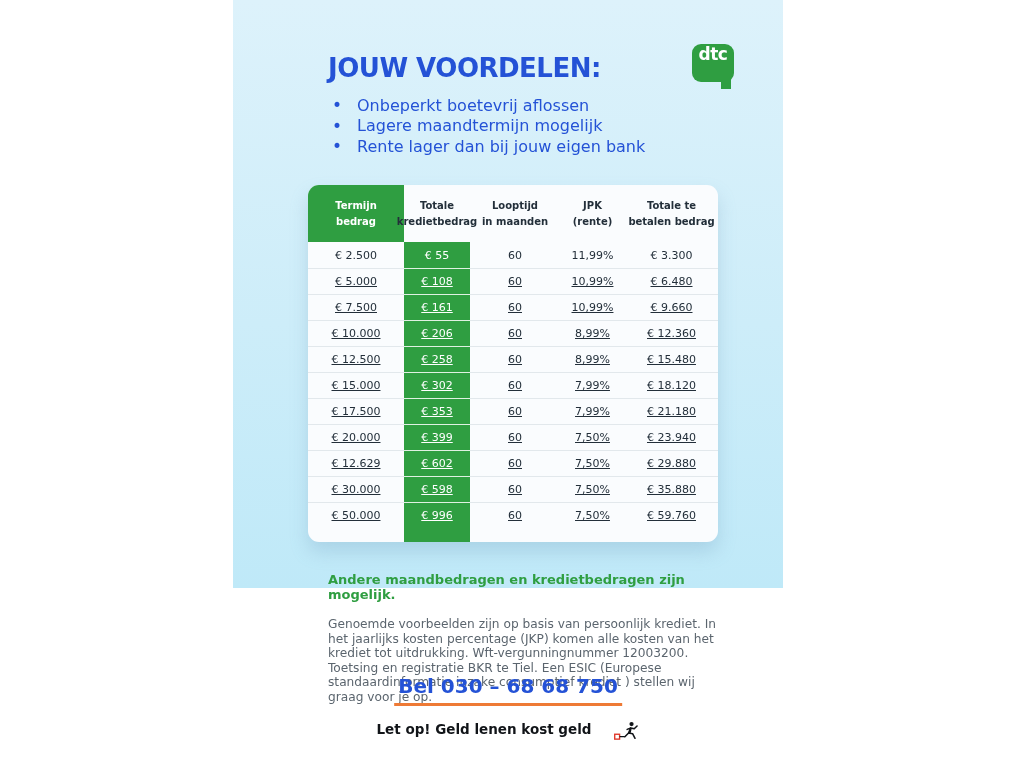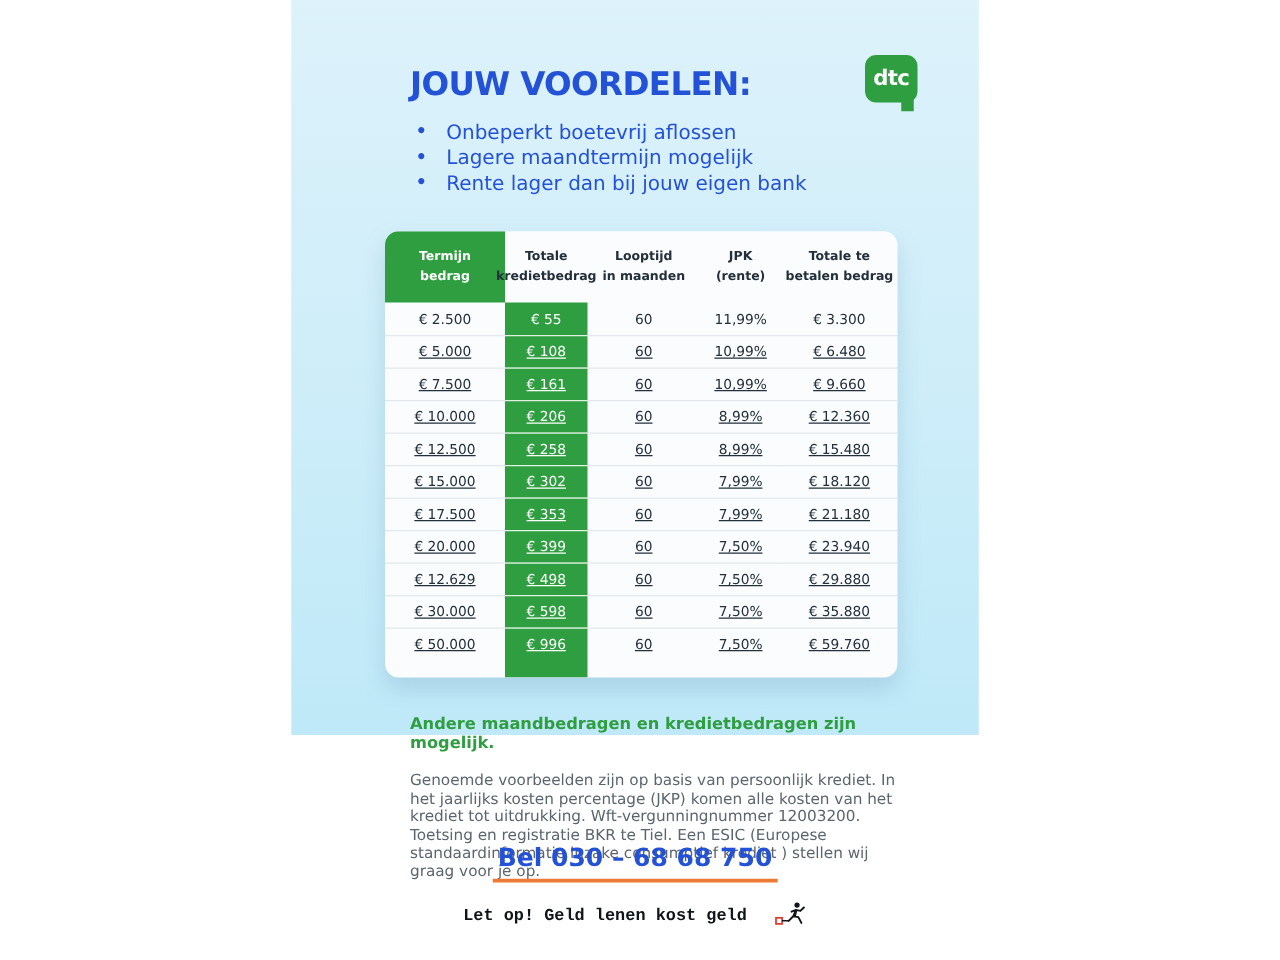--- a/index.html
+++ b/index.html
@@ -25,21 +25,21 @@
   }
   .bullets li {
     display:flex; align-items:center; height:20.5px;
     color:#2452d6; font-size:16px;
   }
   .bullets .dot { font-size:17px; width:27px; text-align:left; padding-left:2px; }
   
   .logo {
     position:absolute; left:459px; top:44px; width:42px; height:38px;
     background:#2f9e41; border-radius:9px;
-    display:flex; align-items:center; justify-content:center;
+    display:flex; align-items:flex-start; justify-content:center;
   }
   .logo .logo-text {
     color:#fff; font-weight:800; font-size:17px; letter-spacing:-0.5px;
   }
   .logo .logo-tail {
     position:absolute; right:3px; bottom:-7px; width:10px; height:10px;
     background:#2f9e41;
   }
   
   .card {
@@ -72,21 +72,21 @@
     position:absolute; left:95px; top:617px; width:392px;
     font-size:12.2px; line-height:14.5px; color:#5b656e;
   }
   .phone {
     position:absolute; left:50%; top:674px; transform:translateX(-50%);
     font-size:20px; font-weight:800; color:#2452d6; text-decoration:none;
     padding:0 4px 5px 4px; border-bottom:3px solid #ee7a35; white-space:nowrap;
   }
   .warning {
     position:absolute; left:50%; top:721px; transform:translateX(-50%);
-    display:flex; align-items:flex-end; gap:22px; white-space:nowrap;font-family:Liberation Mono, monospace;
+    display:flex; align-items:flex-start; gap:22px; white-space:nowrap;
   }
   .warning .warning-text { font-size:13.5px; font-weight:700; color:#111418; }
   .warning svg { display:block; }
 </style>
 </head>
 <body>
 
 <div class="panel">
 
   <div class="title">JOUW VOORDELEN:</div>
@@ -184,21 +184,21 @@
   <div class="trow">
     <div class="cell">€ 20.000</div>
     <div class="cell green">€ 399</div>
     <div class="cell">60</div>
     <div class="cell">7,50%</div>
     <div class="cell">€ 23.940</div>
   </div>
 
   <div class="trow">
     <div class="cell">€ 12.629</div>
-    <div class="cell green">€ 498</div>
+    <div class="cell green">€ 602</div>
     <div class="cell">60</div>
     <div class="cell">7,50%</div>
     <div class="cell">€ 29.880</div>
   </div>
 
   <div class="trow">
     <div class="cell">€ 30.000</div>
     <div class="cell green">€ 598</div>
     <div class="cell">60</div>
     <div class="cell">7,50%</div>

